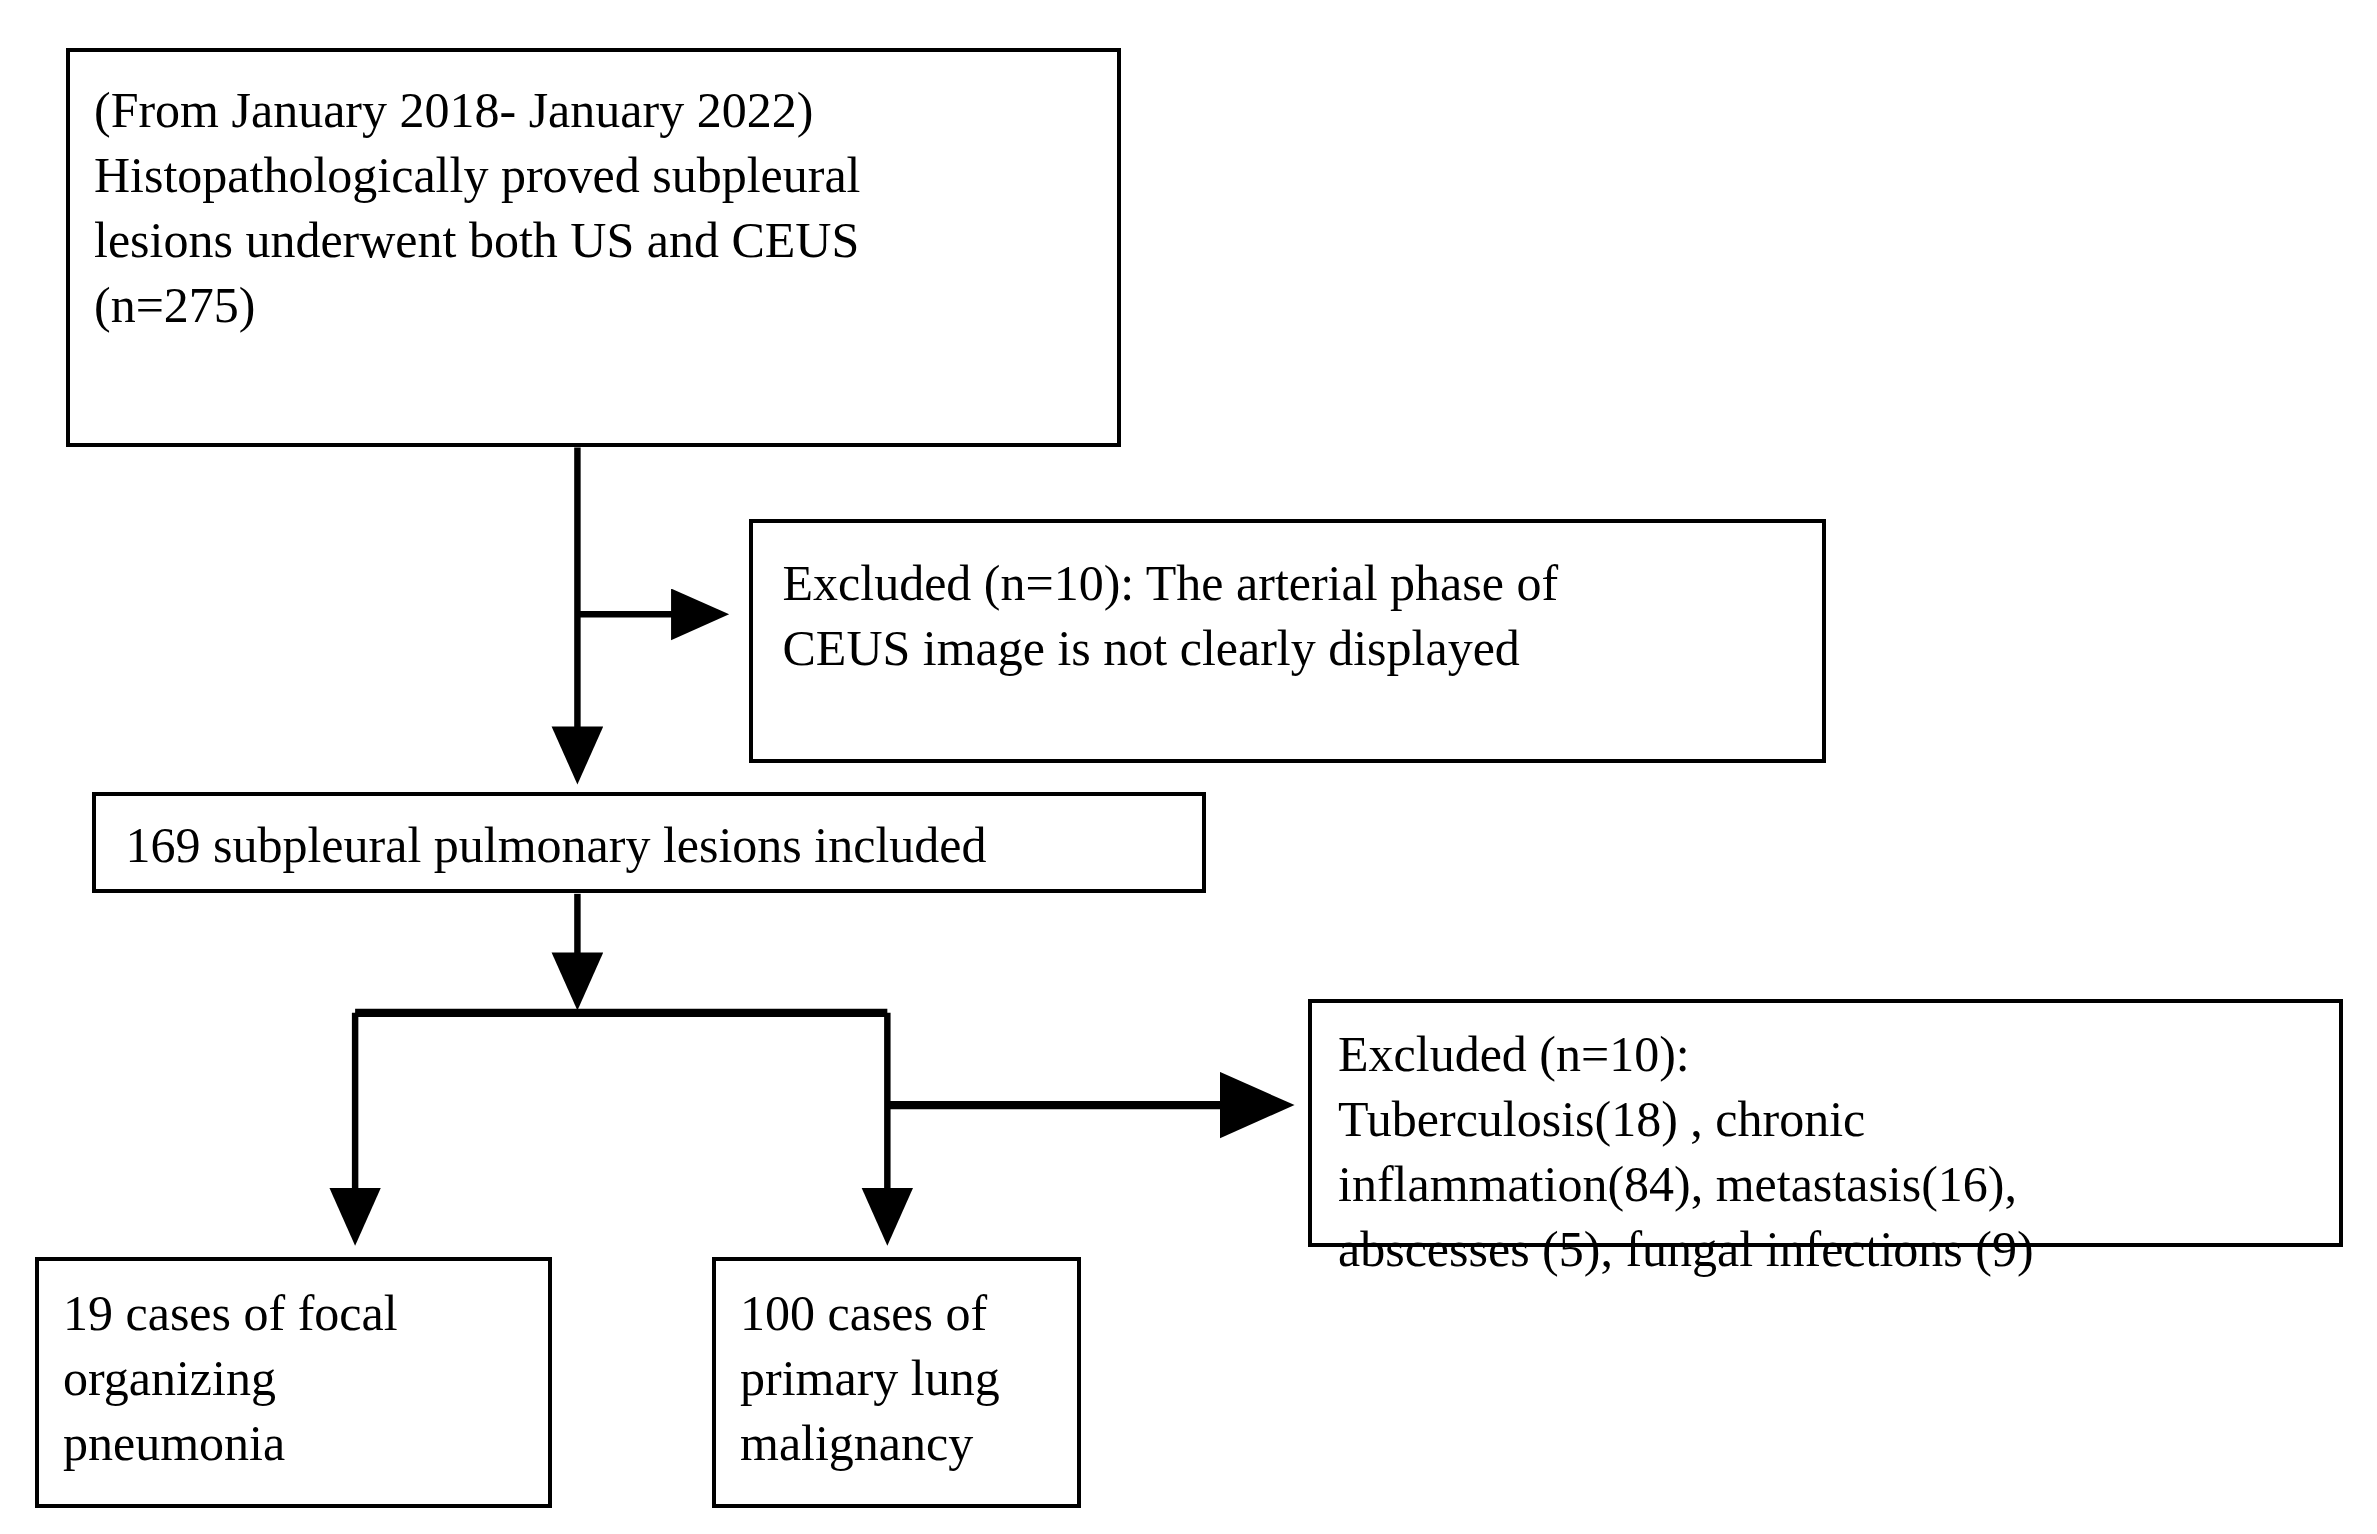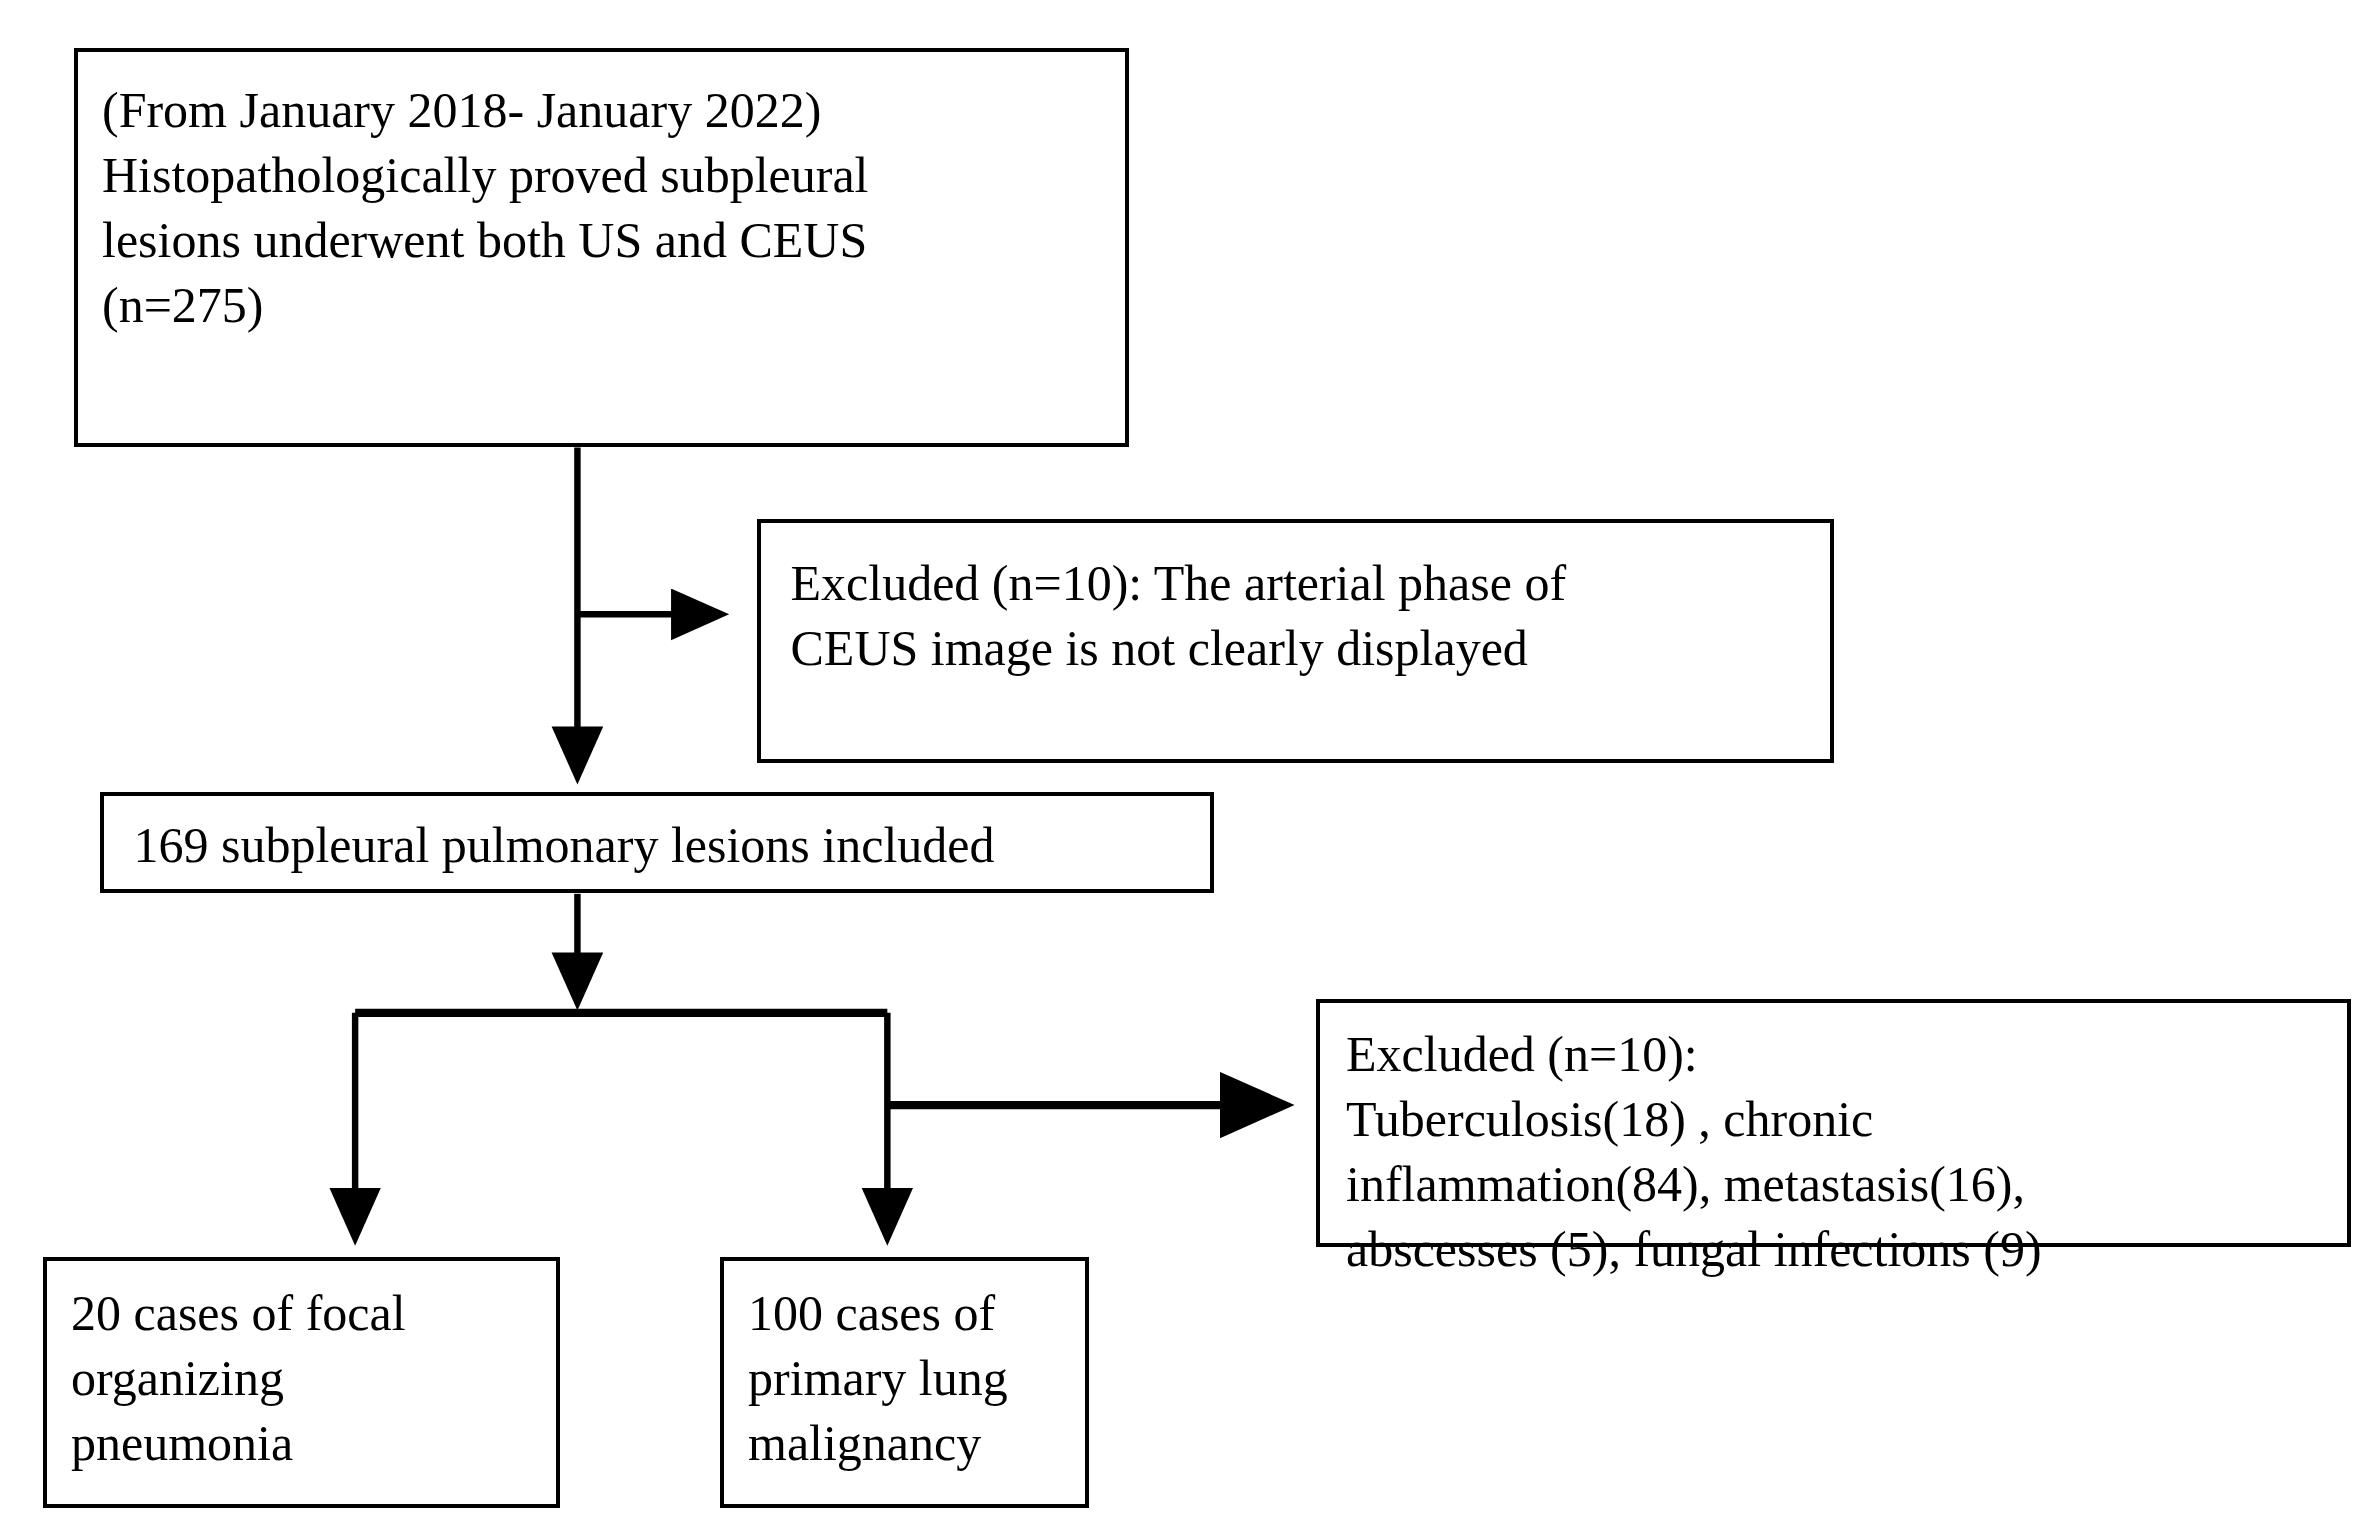--- a/index.html
+++ b/index.html
@@ -18,21 +18,20 @@
     overflow: hidden;
   }
   .node {
     position: absolute;
     box-sizing: border-box;
     border: 4.6px solid #000000;
     background: #ffffff;
     color: #000000;
     white-space: pre-line;
     line-height: 1.30;
-    margin-left: 8px;
   }
   
   #node-enrollment {
     left: 66px;  top: 48px;   width: 1055px; height: 399px;
     padding: 26px 24px 0 24px;
     font-size: 50px;
   }
   #node-excluded-image-quality {
     left: 749px; top: 519px;  width: 1077px; height: 244px;
     padding: 28px 24px 0 29.5px;
@@ -113,21 +112,21 @@
   <div class="node" id="node-excluded-image-quality">Excluded (n=10): The arterial phase of
 CEUS image is not clearly displayed</div>
 
   <div class="node" id="node-included">169 subpleural pulmonary lesions included</div>
 
   <div class="node" id="node-excluded-diagnoses">Excluded (n=10):
 Tuberculosis(18) , chronic
 inflammation(84), metastasis(16),
 abscesses (5), fungal infections (9)</div>
 
-  <div class="node" id="node-fop">20 cases of focal
+  <div class="node" id="node-fop">19 cases of focal
 organizing
 pneumonia</div>
 
   <div class="node" id="node-malignancy">100 cases of
 primary lung
 malignancy</div>
 
 </div>
 
 

